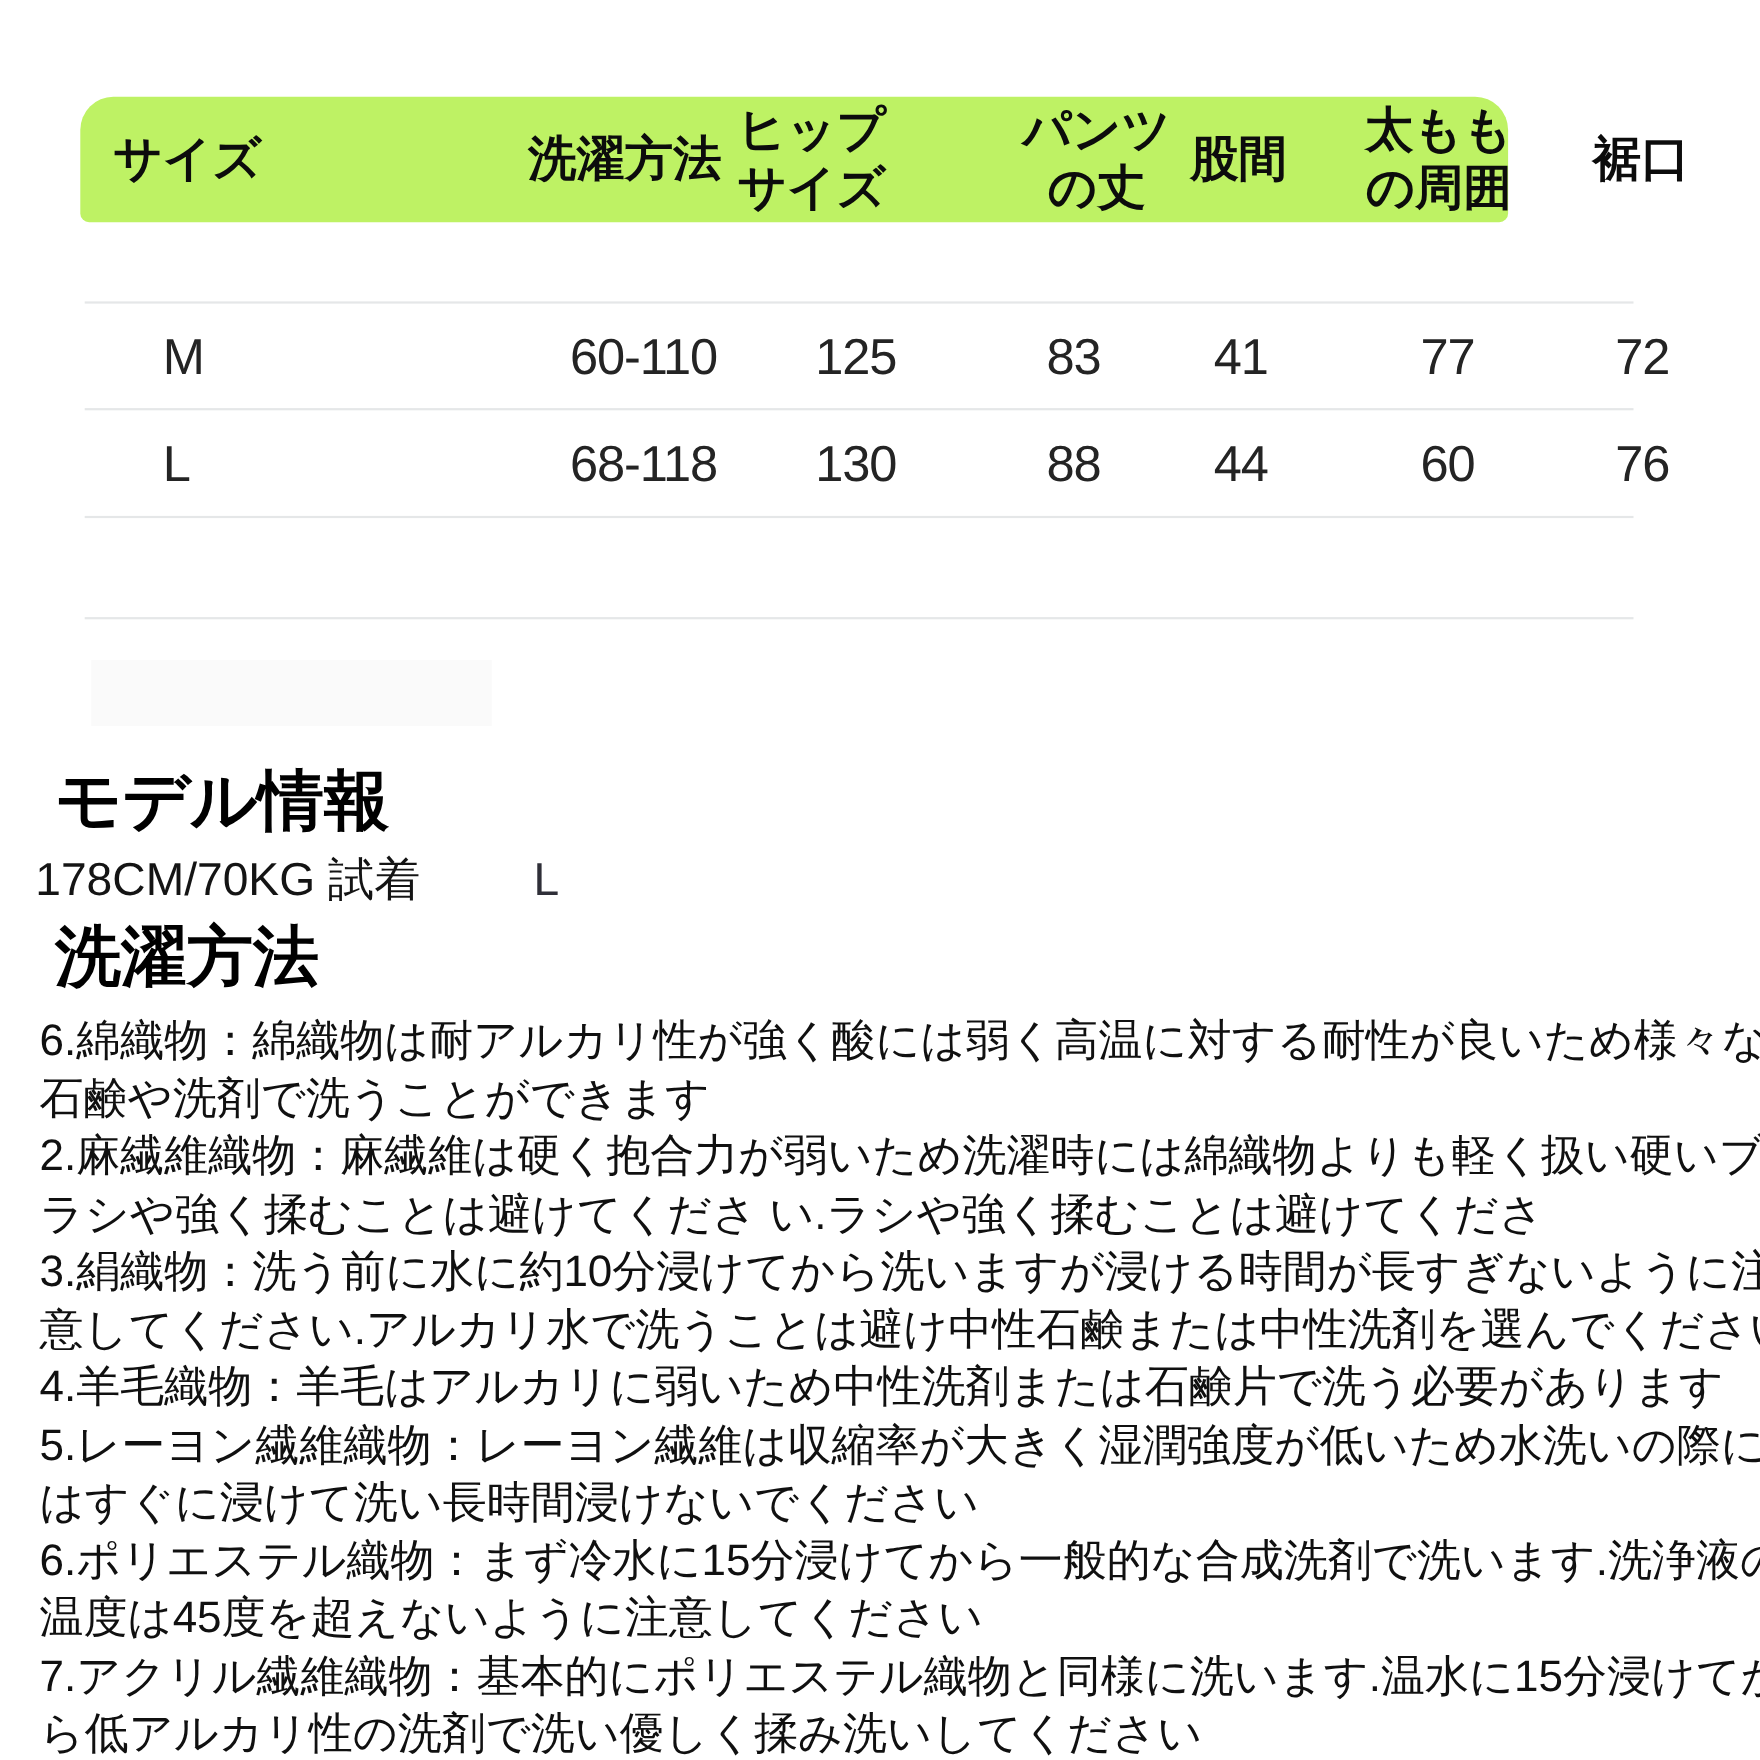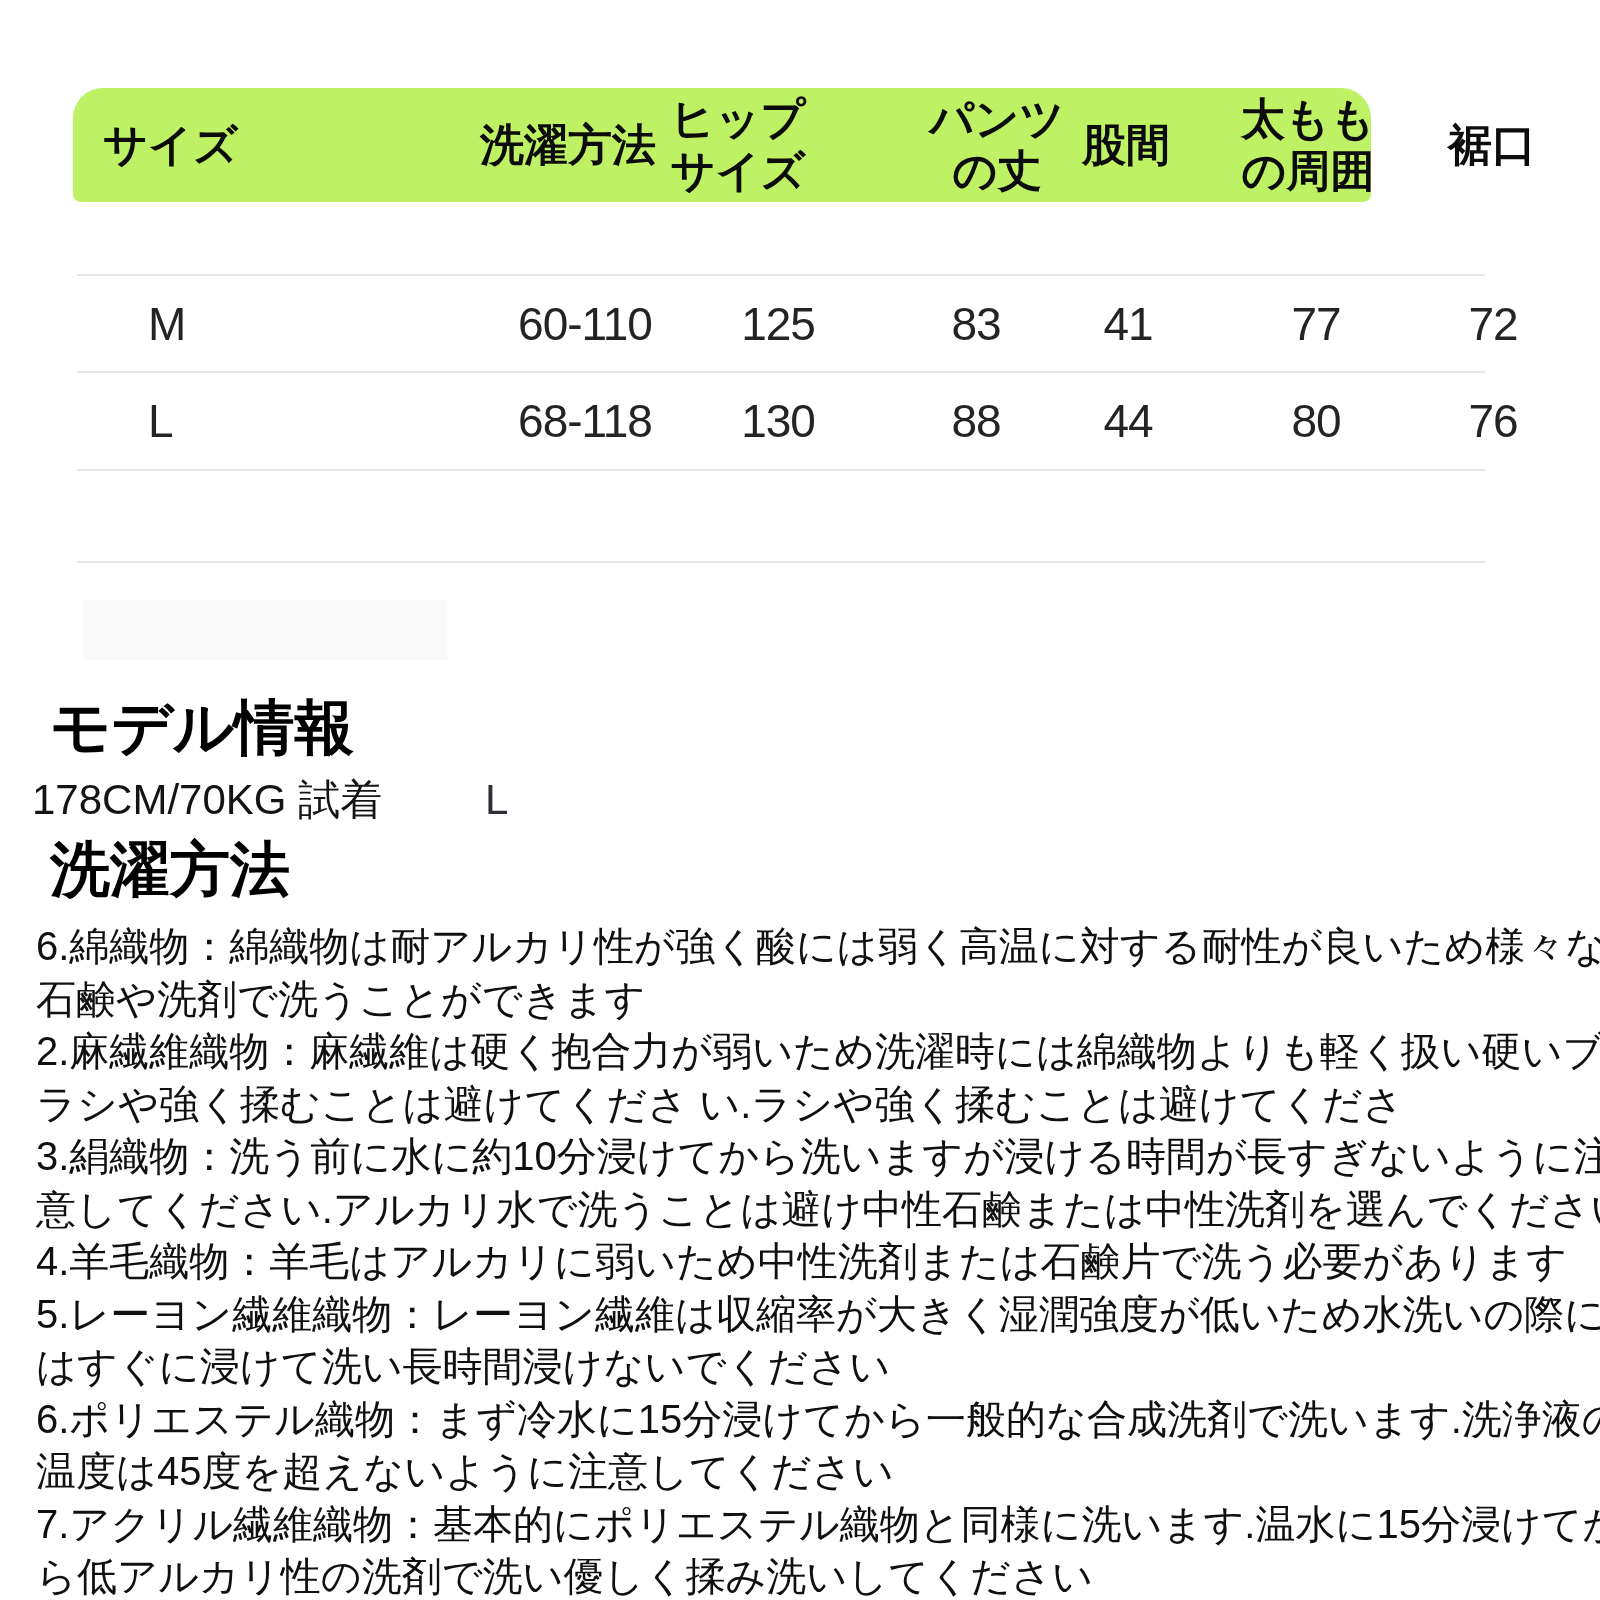--- a/index.html
+++ b/index.html
@@ -114,21 +114,21 @@
     <div class="vcell v6">77</div>
     <div class="vcell v7">72</div>
   </div>
 
   <div class="trow trow-l">
     <div class="vcell first">L</div>
     <div class="vcell v2">68-118</div>
     <div class="vcell v3">130</div>
     <div class="vcell v4">88</div>
     <div class="vcell v5">44</div>
-    <div class="vcell v6">80</div>
+    <div class="vcell v6">60</div>
     <div class="vcell v7">76</div>
   </div>
 
   <div class="ghost-box"></div>
 
   <div class="section-heading model-heading">モデル情報</div>
   <div class="model-stats">178CM/70KG 試着</div>
   <div class="model-size">L</div>
 
   <div class="section-heading wash-heading">洗濯方法</div>

